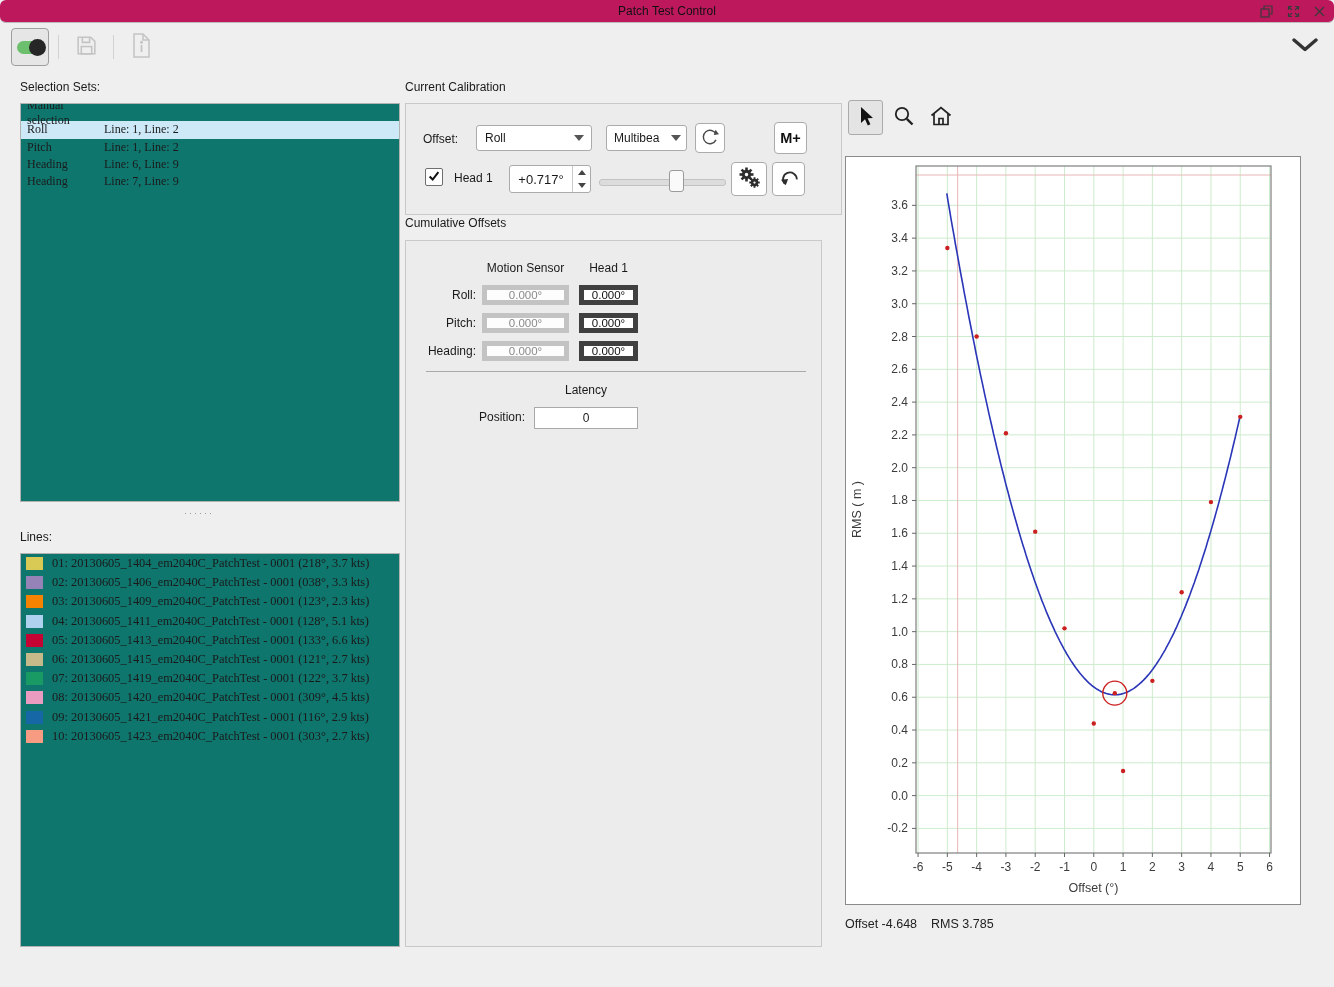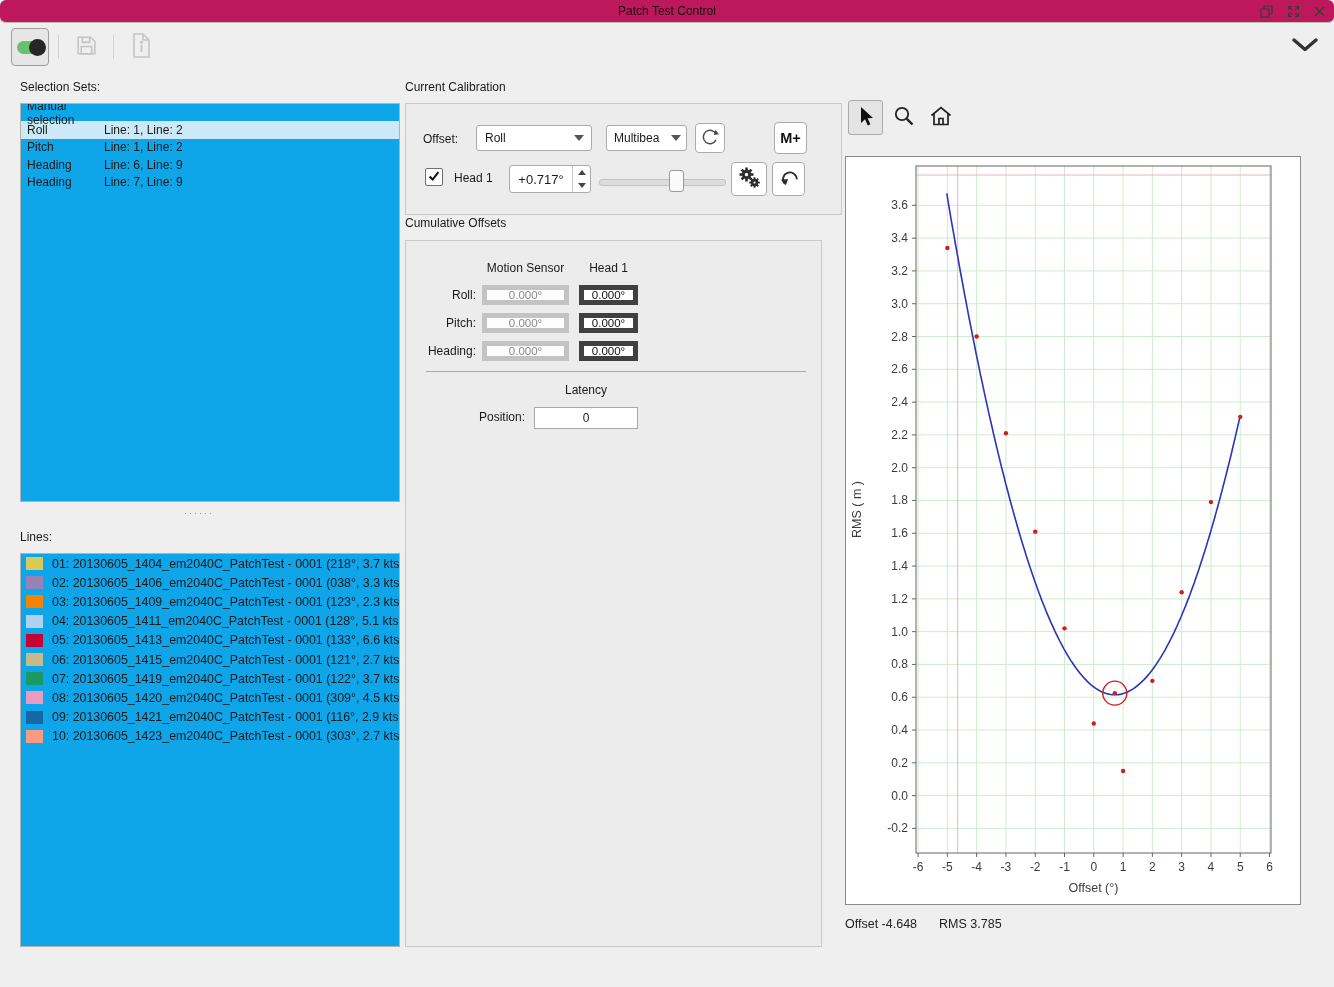--- a/index.html
+++ b/index.html
@@ -14,21 +14,21 @@
   .toolbar{position:absolute;top:26px;left:11px;height:42px;display:flex;align-items:center;}
   .tool-btn{width:36px;height:36px;display:flex;align-items:center;justify-content:center;border-radius:4px;}
   .tool-btn.active{border:1px solid #9e9e9e;background:#e6e6e6;}
   .tool-sep{width:1px;height:24px;background:#d2d2d2;margin:0 9px;}
   .toggle-pill{position:relative;width:26px;height:13px;background:#6cbf6c;border-radius:7px;}
   .toggle-knob{position:absolute;right:-3px;top:-2px;width:17px;height:17px;background:#262626;border-radius:50%;}
   .chevron-btn{position:absolute;top:36px;right:14px;width:30px;height:20px;display:flex;align-items:center;justify-content:center;}
   
   .sec-label{position:absolute;font-size:12px;color:#1a1a1a;}
   
-  .listbox{position:absolute;background:#0ea5e9;border:1px solid #b2b2b2;overflow:hidden;}
+  .listbox{position:absolute;background:#0f766e;border:1px solid #b2b2b2;overflow:hidden;font-family:Liberation Serif, serif;}
   .ss-row{display:flex;height:17.3px;align-items:center;padding-left:6px;}
   .ss-row.selected{background:#cde9f8;}
   .ss-name{flex:0 0 77px;}
   .splitter{position:absolute;left:0;top:508px;width:398px;text-align:center;color:#8f8f8f;font-size:9px;letter-spacing:2px;line-height:10px;}
   .line-row{display:flex;height:19.2px;align-items:center;padding-left:5px;gap:9px;}
   .line-swatch{width:17px;height:13px;flex:0 0 17px;}
   .line-text{font-size:12.4px;white-space:nowrap;}
   
   .group{position:absolute;background:#ececec;border:1px solid #c9c9c9;}
   .ctrl-label{position:absolute;font-size:12px;}
@@ -66,21 +66,21 @@
   .latency-title{position:absolute;top:142px;left:0;width:360px;text-align:center;}
   .latency-label{position:absolute;top:169px;left:0;width:119px;text-align:right;}
   .latency-field{position:absolute;top:166px;left:128px;width:104px;height:22px;background:#fff;border:1px solid #a9a9a9;
                  box-sizing:border-box;display:flex;align-items:center;justify-content:center;}
   
   .chart-toolbar{position:absolute;left:848px;top:100px;display:flex;align-items:center;gap:4px;}
   .ct-btn{width:33px;height:33px;display:flex;align-items:center;justify-content:center;border-radius:3px;}
   .ct-btn.active{border:1px solid #ababab;background:#e4e4e4;}
   .chart-panel{position:absolute;left:845px;top:156px;width:456px;height:749px;background:#fff;border:1px solid #8a8a8a;box-sizing:border-box;}
   .chart-panel svg{position:absolute;left:0;top:0;}
-  .chart-readout{position:absolute;left:845px;top:917px;font-size:12.5px;color:#222;display:flex;gap:22px;}
+  .chart-readout{position:absolute;left:845px;top:917px;font-size:12.5px;color:#222;display:flex;gap:14px;}
   text.tick{font-family:"Liberation Sans",sans-serif;font-size:12px;fill:#3c3c3c;}
   text.axis-label{font-family:"Liberation Sans",sans-serif;font-size:12.5px;fill:#3c3c3c;}
 </style>
 </head>
 <body>
 
 <div id="app">
 
   <div class="titlebar">
     <div class="title">Patch Test Control</div>

